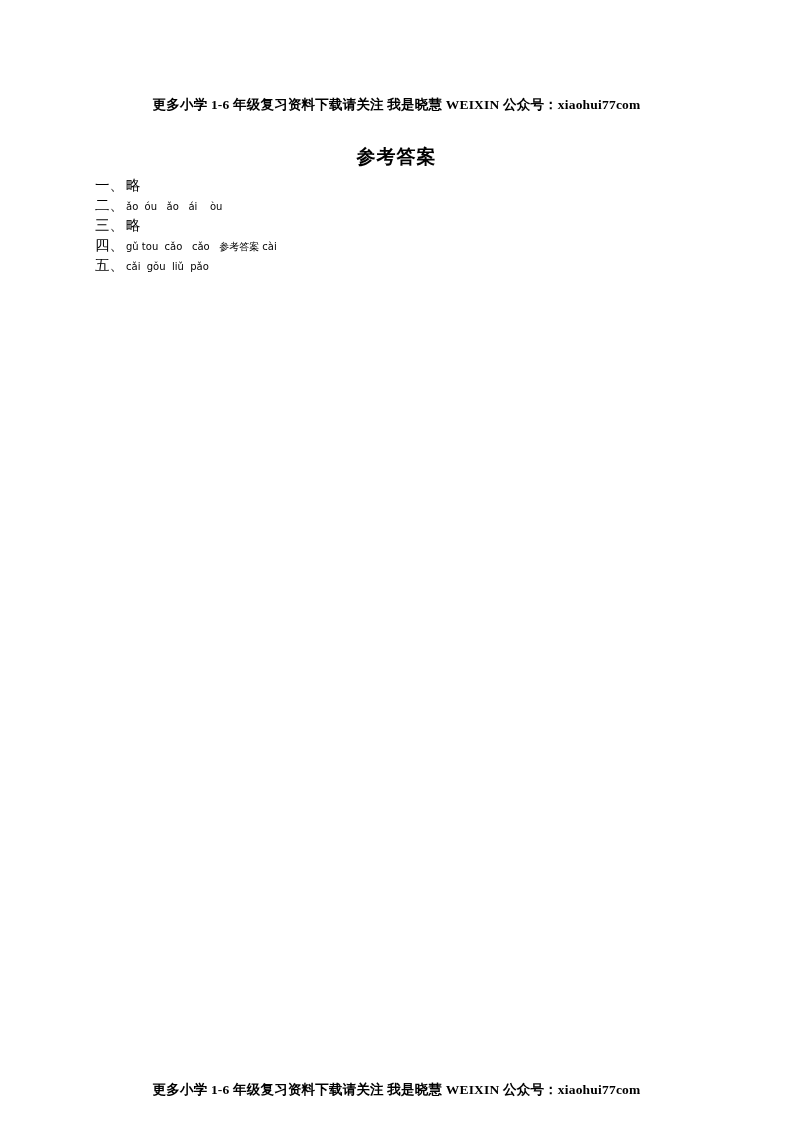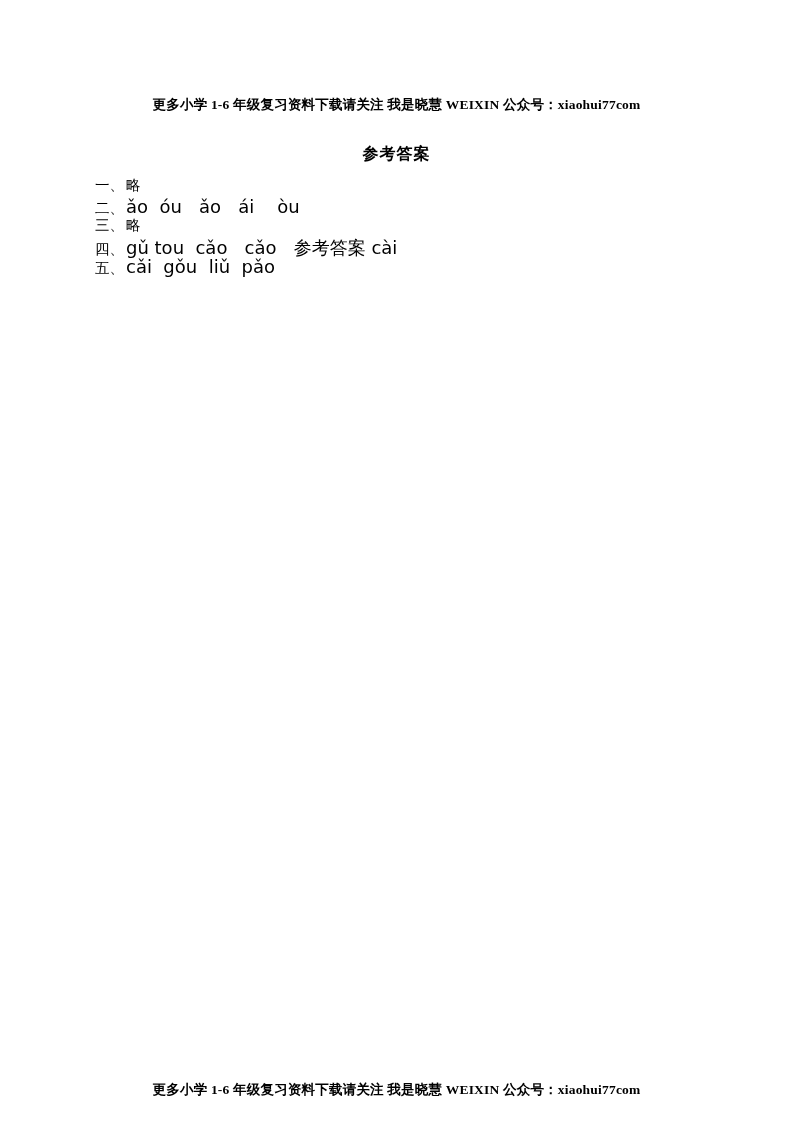--- a/index.html
+++ b/index.html
@@ -48,21 +48,21 @@
     color: #000000;
     white-space: nowrap;
   }
   .doc-title {
     position: absolute;
     top: 104px;
     left: 0;
     width: 793px;
     text-align: center;
     font-family: "DejaVu Sans", sans-serif;
-    font-size: 16px;
+    font-size: 19px;
     font-weight: bold;
     letter-spacing: 1px;
     color: #000000;
   }
   .answers {
     position: absolute;
     top: 136px;
     left: 95px;
     width: 620px;
   }
@@ -76,21 +76,21 @@
   .ans-num {
     font-family: "DejaVu Sans", sans-serif;
     font-size: 14.5px;
     color: #000000;
     flex: 0 0 auto;
     white-space: nowrap;
     letter-spacing: 0px;
   }
   .ans-body {
     font-family: "DejaVu Sans", sans-serif;
-    font-size: 18px;
+    font-size: 10px;
     color: #000000;
     flex: 0 0 auto;
     white-space: pre;
     padding-left: 2px;
   }
   .ans-body.cn {
     font-size: 14.5px;
   }
 </style>
 </head>

